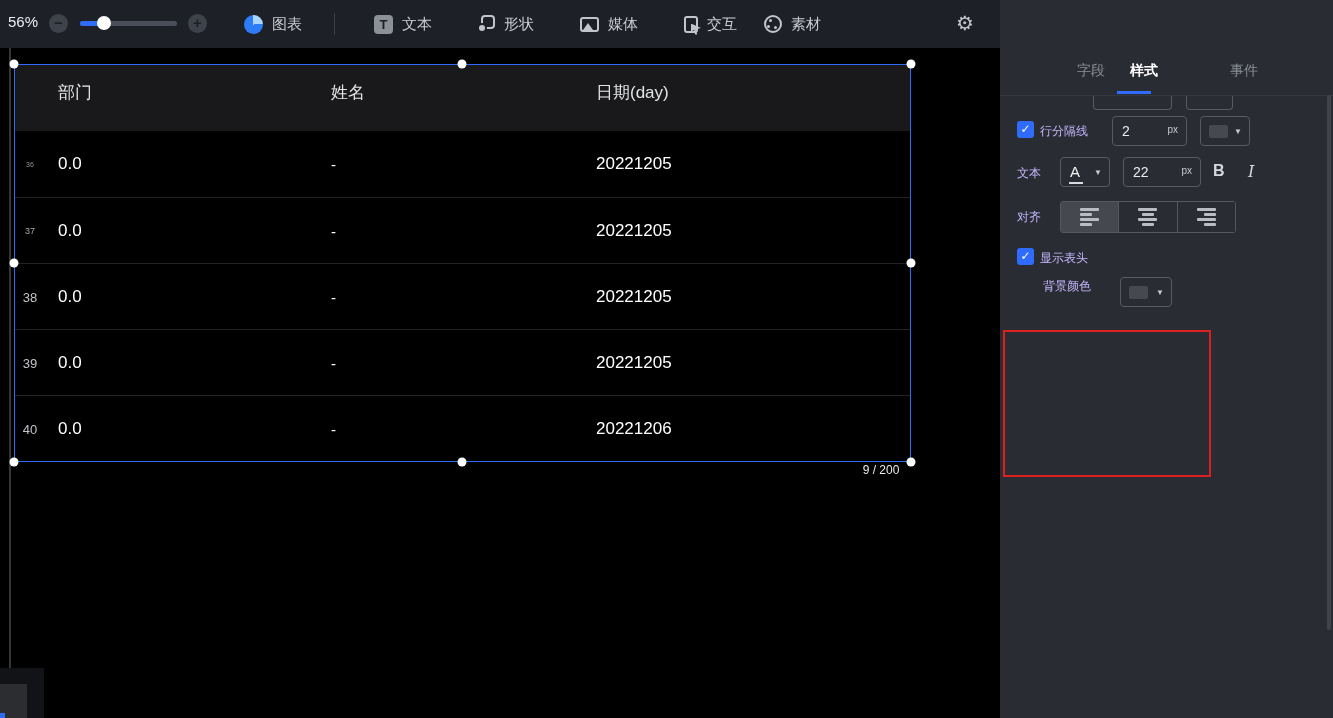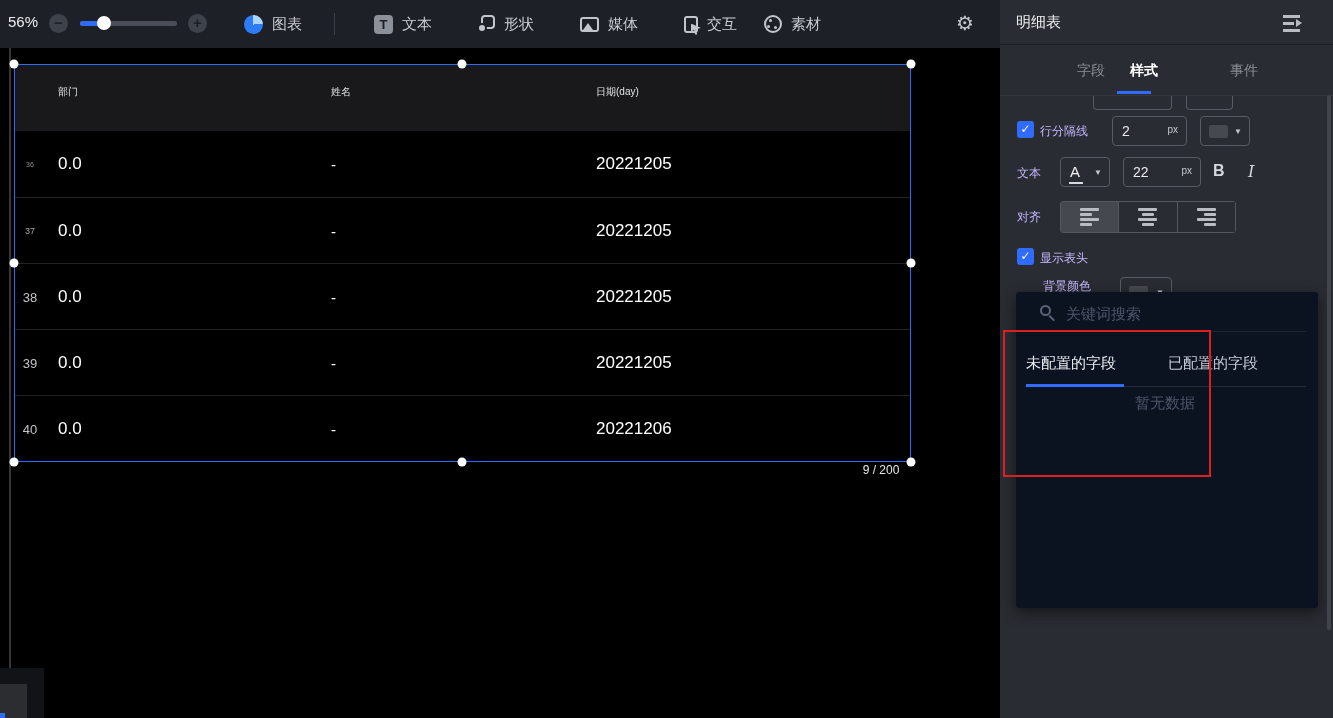--- a/index.html
+++ b/index.html
@@ -35,21 +35,21 @@
   .ic-material .d1{left:3px;top:2px}.ic-material .d2{left:1px;top:8px}.ic-material .d3{left:8px;top:9px}
 
   
   .guide{position:absolute;left:9px;top:48px;width:2px;height:620px;background:#35363a;}
   .mini-outer{position:absolute;left:0;top:668px;width:44px;height:50px;background:#121316;}
   .mini-inner{position:absolute;left:0;top:684px;width:27px;height:34px;background:#2c2d31;}
   .mini-blue{position:absolute;left:0;top:713px;width:5px;height:5px;background:#2e6cf5;}
 
   .table-widget{position:absolute;left:14px;top:64px;width:897px;height:398px;}
   .twd-header{position:absolute;left:1px;right:1px;top:0;height:67px;background:#19191b;}
-  .th{position:absolute;top:0;height:56px;display:flex;align-items:center;color:#e2e4e6;font-size:10px;}
+  .th{position:absolute;top:0;height:56px;display:flex;align-items:center;color:#e2e4e6;font-size:17px;}
   .th0{left:43px}.th1{left:316px}.th2{left:581px}
   .trow{position:absolute;left:1px;right:1px;height:66px;}
   .tr0{top:67px}.tr1{top:133px}.tr2{top:199px}.tr3{top:265px}.tr4{top:331px}
   .tr1,.tr2,.tr3,.tr4{border-top:1px solid #232325;}
   .trow span{position:absolute;top:50%;transform:translateY(-50%);color:#fff;}
   .rn{left:6px;width:18px;text-align:center;font-size:13px;color:#c2c4c8 !important;}
   .tr0 .rn{font-size:7px;color:#8f9296 !important;}
   .tr1 .rn{font-size:9px;color:#a5a8ac !important;}
   .cell-dept{left:43px;font-size:17px;}
   .cell-name{left:316px;font-size:15px;}
@@ -241,29 +241,20 @@
           <i class="d1"></i>
           <i class="d2"></i>
           <i class="d3"></i>
         </span>
       <span>素材</span>
     </div>
     <div class="gear">⚙</div>
   </div>
 
   <div class="panel">
-    <div class="panel-header">
-      <span class="panel-title">明细表</span>
-      <span class="collapse-ic">
-        <b class="cbar1"></b>
-          <b class="cbar2"></b>
-          <b class="cbar3"></b>
-          <i class="tri"></i>
-      </span>
-    </div>
     <span class="ptab ptab0">字段</span>
     <span class="ptab ptab1">样式</span>
     <span class="ptab ptab2">事件</span>
     <div class="ptab-underline"></div>
     <div class="panel-divider1"></div>
 
     <div class="pbox pbox1"></div>
     <div class="pbox pbox2"></div>
 
     <div class="checkbox cb1">✓</div>
@@ -321,33 +312,20 @@
     <div class="checkbox cb2">✓</div>
     <span class="plabel lbl-showheader">显示表头</span>
 
     <span class="plabel lbl-bg">背景颜色</span>
     <div class="fieldbox dd-bg">
       <span class="swatch"></span>
       <span class="caret">▼</span>
     </div>
   </div>
 
-  <div class="field-dd">
-    <span class="mag">
-        <i class="lens"></i>
-        <i class="stem"></i>
-      </span>
-    <input class="search-input" placeholder="关键词搜索" style="">
-    <div class="dd-div1"></div>
-    <span class="fdtab fdtab0">未配置的字段</span>
-    <span class="fdtab fdtab1">已配置的字段</span>
-    <div class="fd-underline"></div>
-    <div class="dd-div2"></div>
-    <span class="fd-empty">暂无数据</span>
-  </div>
 
   <div class="red-rect"></div>
   <div class="scrollbar"></div>
 
   <div class="select1">
     <span class="caret-up">▲</span>
   </div>
   <div class="panel-div2"></div>
   <span class="sync-label">同步样式到</span>
   <span class="info-ic">i</span>

